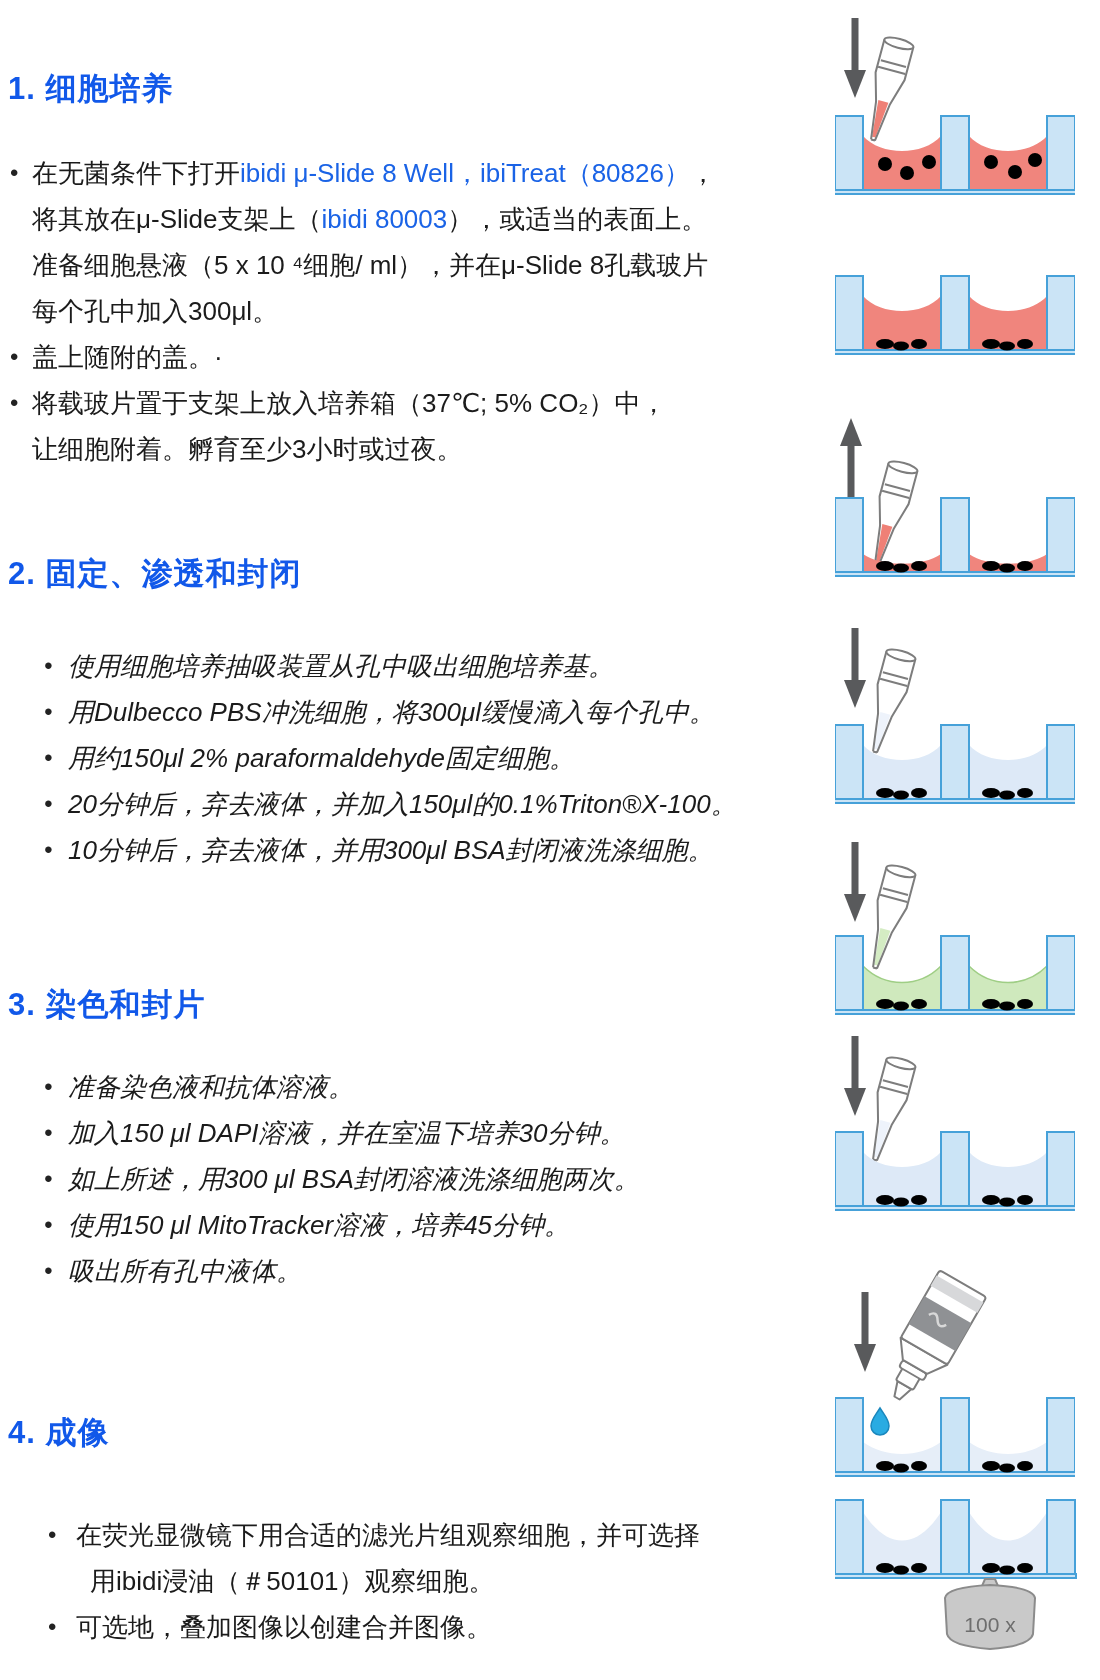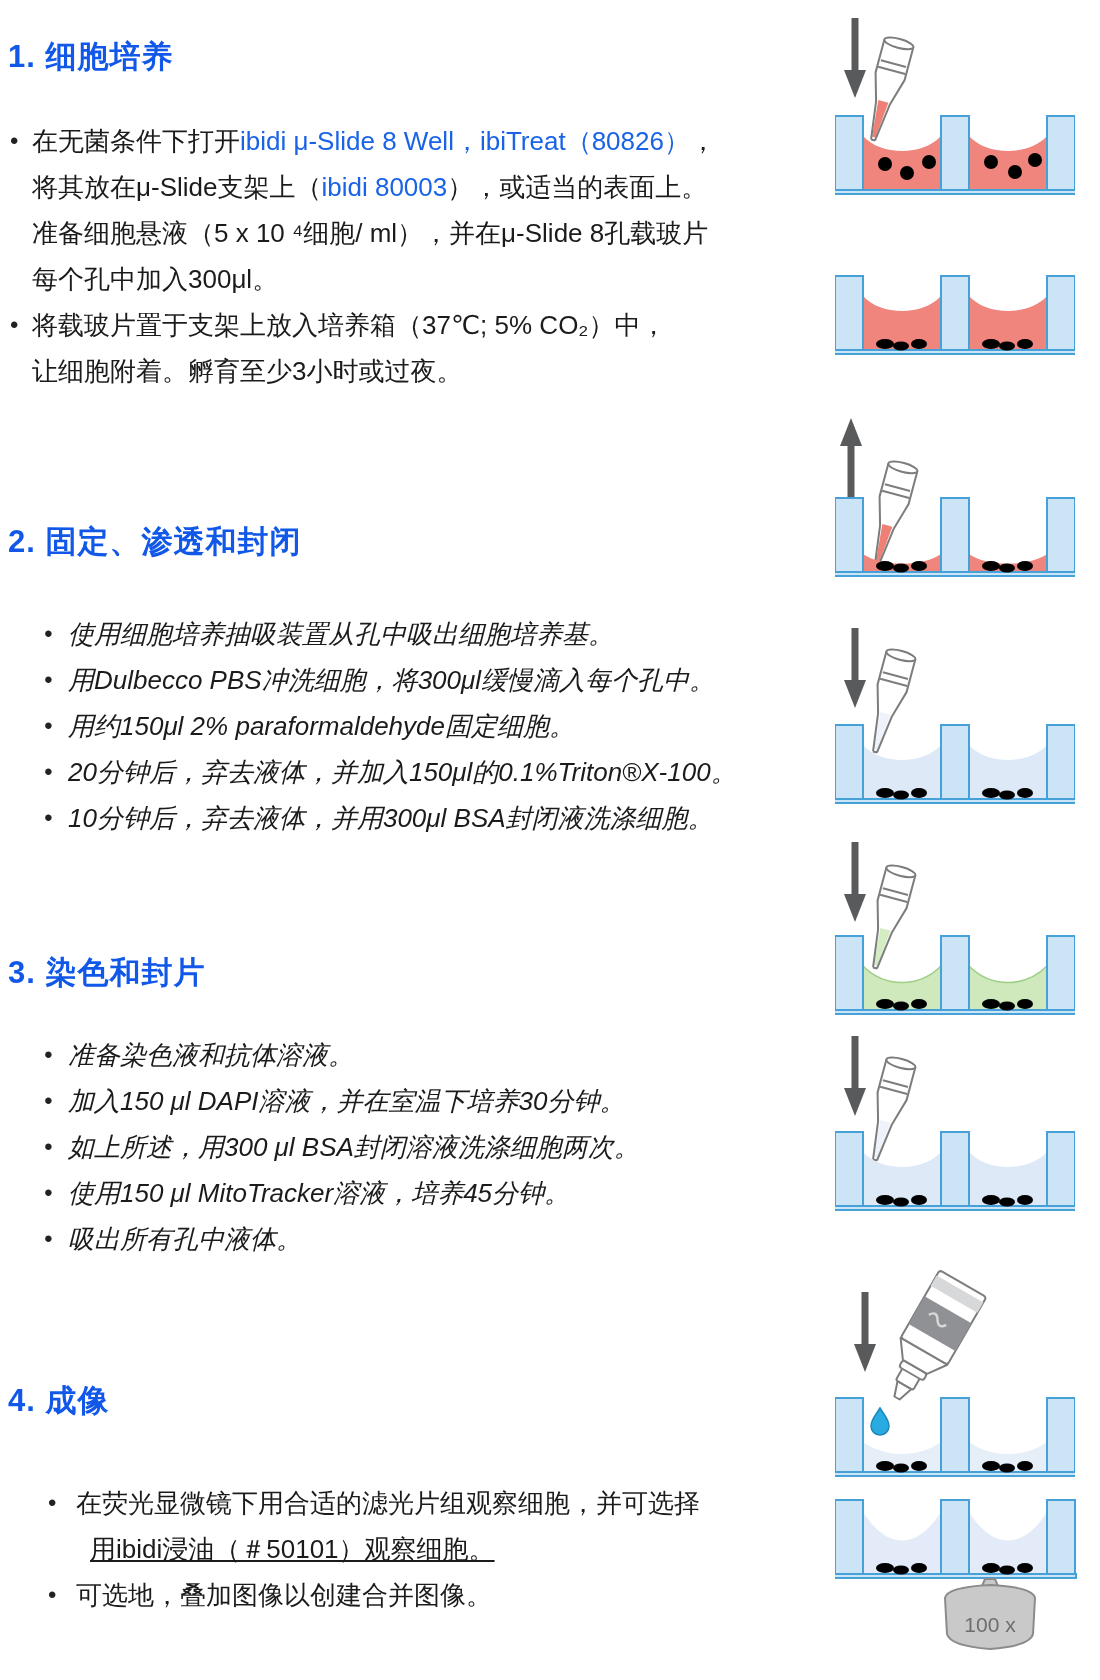--- a/index.html
+++ b/index.html
@@ -10,33 +10,33 @@
     --wallstroke:#46a1d9;
     --red:#f0857d;
     --lblue:#dde9f7;
     --green:#cfe9bd;
   }
   html,body{margin:0;padding:0;background:#fff;}
   #page{
     position:relative;width:1100px;height:1680px;background:#fff;overflow:hidden;
     font-family:"Liberation Sans","DejaVu Sans",sans-serif;color:var(--ink);
   }
-  .sec{position:absolute;left:8px;width:790px;}
+  .sec{position:absolute;left:8px;width:790px;margin-top:32px;}
   .sec h2{margin:0;font-size:31px;font-weight:bold;color:var(--blue);letter-spacing:1px;}
   #s1{top:36px;}  #s1 .bullets{margin-top:40px;}
   #s2{top:521px;} #s2 .bullets{margin-top:48px;}
   #s3{top:952px;} #s3 .bullets{margin-top:38px;}
   #s4{top:1380px;}#s4 .bullets{margin-top:58px;}
   .bullet{position:relative;font-size:26px;line-height:46px;}
   .bullet::before{content:"•";position:absolute;top:0;font-size:24px;color:#222;}
   .s1b{padding-left:24px;}      .s1b::before{left:2px;}
   .s2b{margin-left:36px;padding-left:24px;font-style:italic;} .s2b::before{left:0px;}
   .s4b{margin-left:40px;padding-left:28px;} .s4b::before{left:0px;}
   .line{white-space:nowrap;}
-  .indent2{padding-left:14px;text-decoration:underline;}
+  .indent2{padding-left:14px;}
   .lnk{color:var(--link);}
   .ill{position:absolute;left:835px;}
   
   .post,.base{fill:var(--wall);stroke:var(--wallstroke);stroke-width:2;}
   .liq-red{fill:var(--red);}
   .liq-blue{fill:var(--lblue);}
   .liq-faint{fill:#e6eef8;}
   .liq-deep{fill:#e2ebf7;}
   .liq-green{fill:var(--green);stroke:#9fce85;stroke-width:1.5;}
   .pipw{fill:#ffffff;}
@@ -107,20 +107,23 @@
   <div class="sec" id="s1">
     <h2>1. 细胞培养</h2>
     <div class="bullets">
       <div class="bullet s1b">
         <div class="line"><span>在无菌条件下打开</span><span class="lnk">ibidi μ-Slide 8 Well，ibiTreat（80826）</span><span>，</span></div>
         <div class="line"><span>将其放在μ-Slide支架上（</span><span class="lnk">ibidi 80003</span><span>），或适当的表面上。</span></div>
         <div class="line">准备细胞悬液（5 x 10 ⁴细胞/ ml），并在μ-Slide 8孔载玻片</div>
         <div class="line">每个孔中加入300μl。</div>
       </div>
       <div class="bullet s1b">
+        <div class="line">盖上随附的盖。·</div>
+      </div>
+      <div class="bullet s1b">
         <div class="line">将载玻片置于支架上放入培养箱（37℃; 5% CO₂）中，</div>
         <div class="line">让细胞附着。孵育至少3小时或过夜。</div>
       </div>
     </div>
   </div>
 
   <div class="sec" id="s2">
     <h2>2. 固定、渗透和封闭</h2>
     <div class="bullets">
       <div class="bullet s2b">

